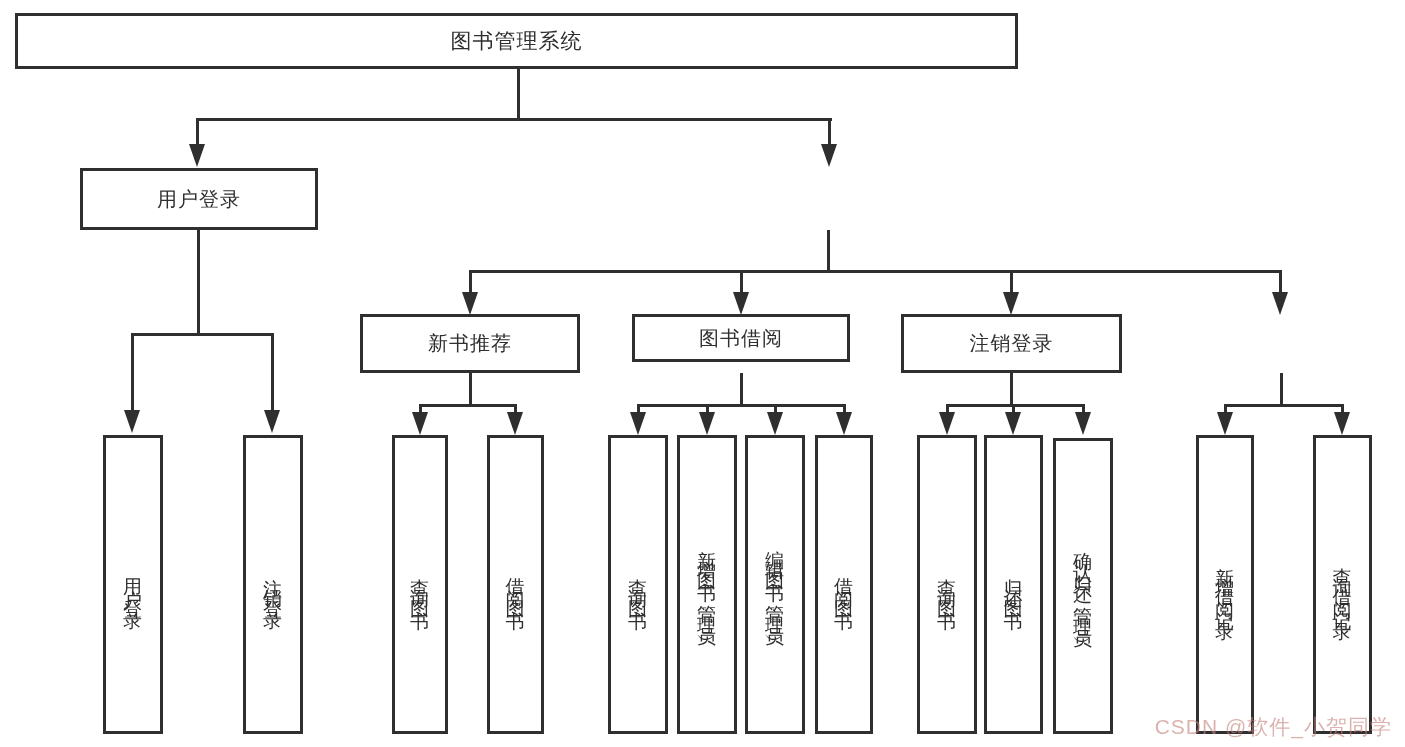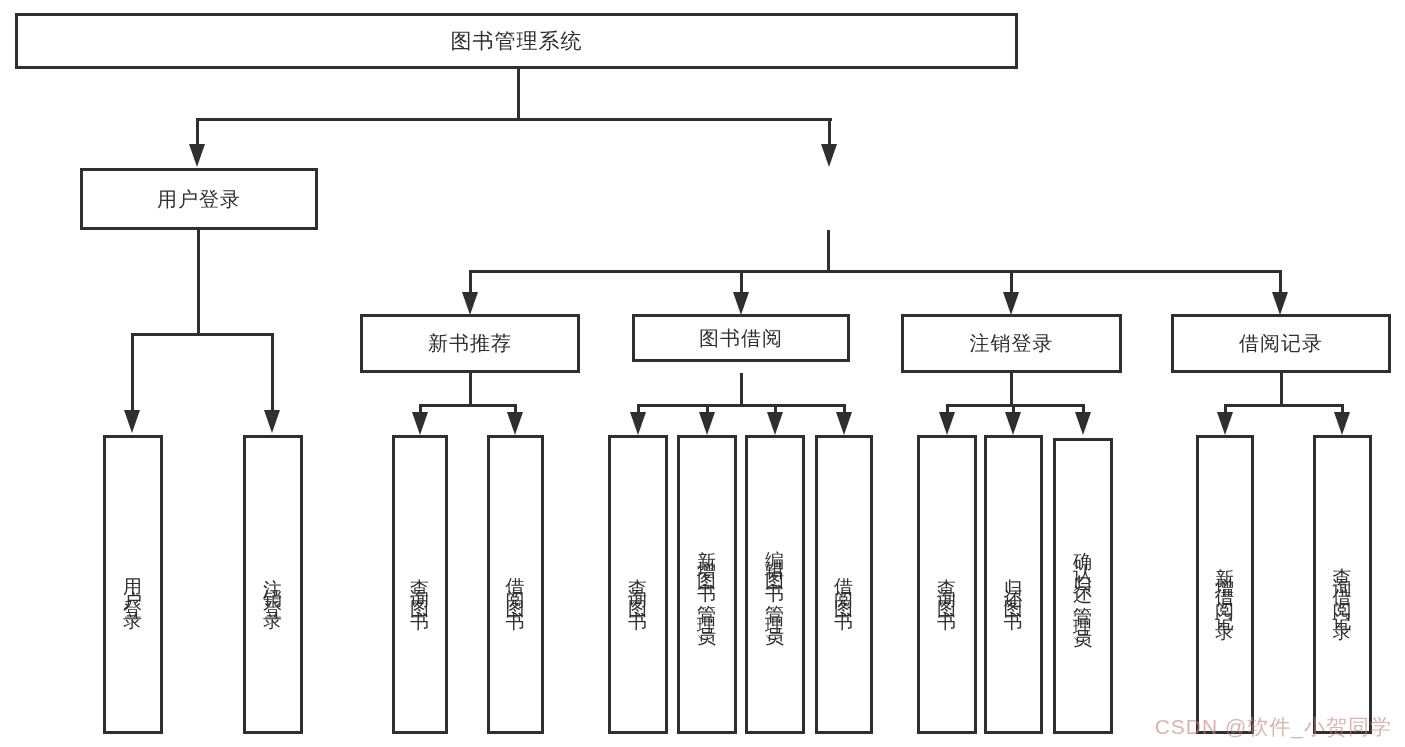--- a/index.html
+++ b/index.html
@@ -81,23 +81,20 @@
 
   <div class="hbox" style="left:360px;top:314px;width:220px;height:59px;">
     <span>新书推荐</span>
   </div>
   <div class="hbox" style="left:632px;top:314px;width:218px;height:48px;">
     <span>图书借阅</span>
   </div>
   <div class="hbox" style="left:901px;top:314px;width:221px;height:59px;">
     <span>注销登录</span>
   </div>
-  <div class="hbox" style="left:1171px;top:314px;width:220px;height:59px;">
-    <span>借阅记录</span>
-  </div>
 
   <div class="vl" style="left:469px;top:373px;height:33px;"></div>
   <div class="hl" style="left:419px;top:404px;width:98px;"></div>
   <div class="vl" style="left:419px;top:404px;height:10px;"></div>
   <div class="arw" style="left:412px;top:412px;"></div>
   <div class="vl" style="left:514px;top:404px;height:10px;"></div>
   <div class="arw" style="left:507px;top:412px;"></div>
   <div class="leaf" style="left:392px;top:435px;width:56px;height:299px;">
     <span class="vtext">查询图书</span>
   </div>

